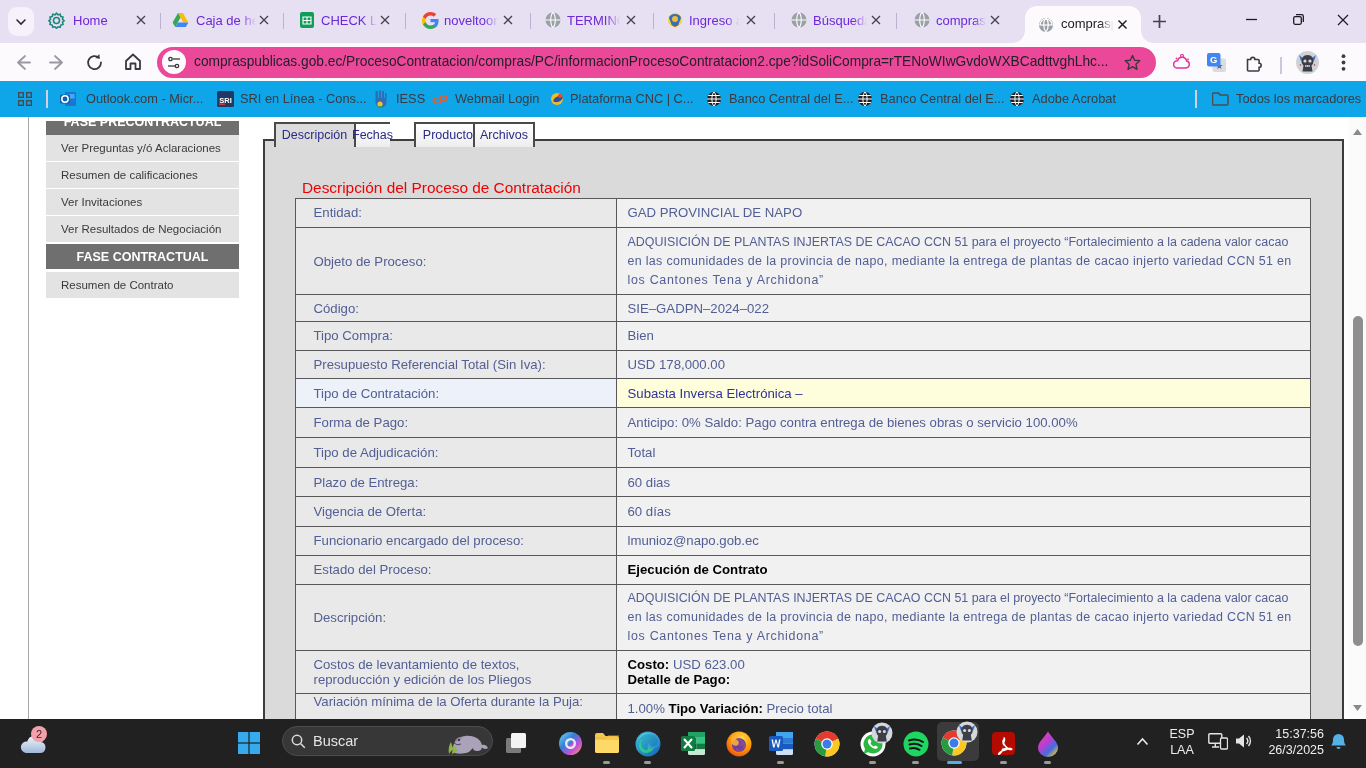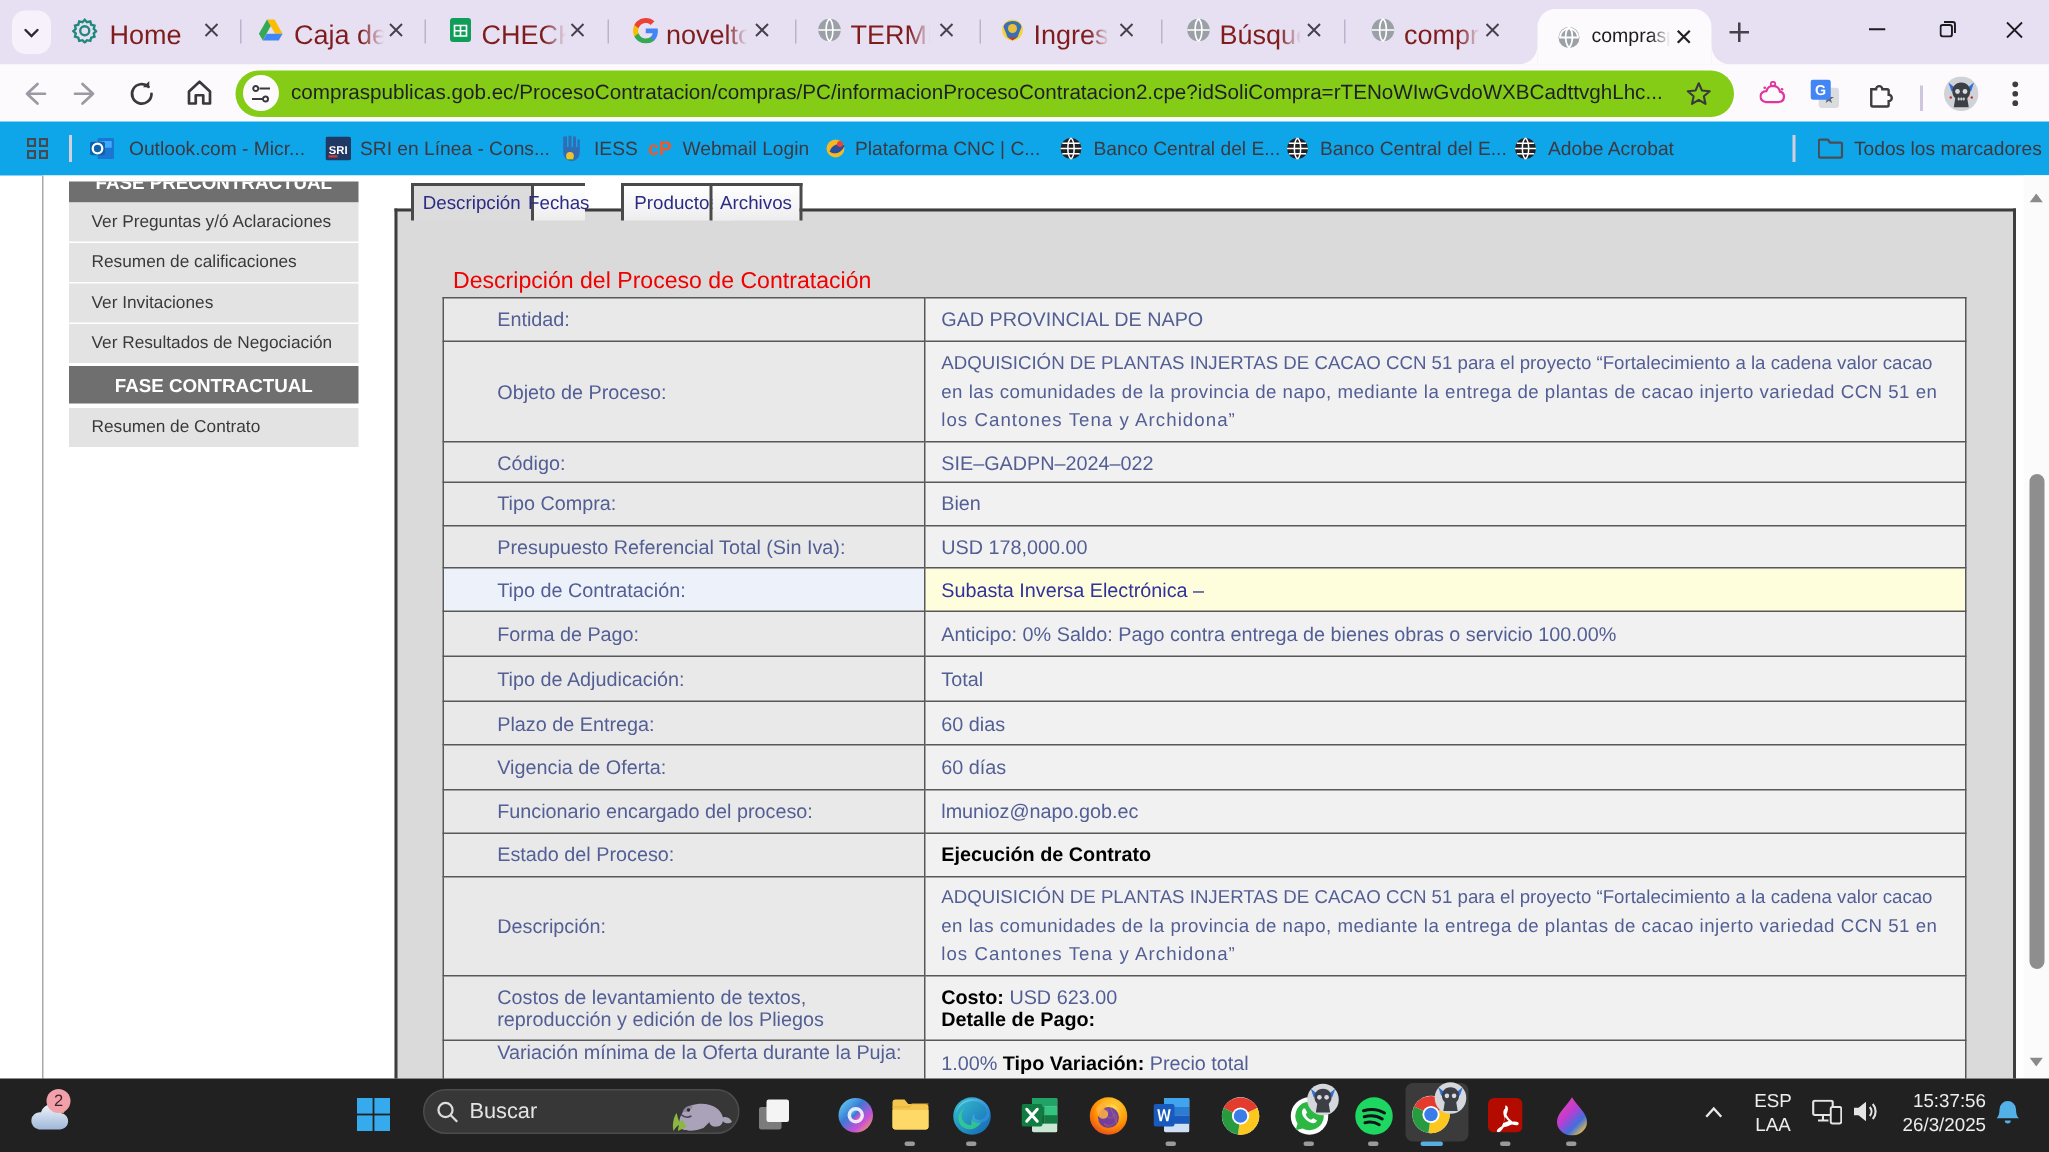--- a/index.html
+++ b/index.html
@@ -3,45 +3,45 @@
 <meta charset="utf-8">
 <style>
   * { margin:0; padding:0; box-sizing:border-box; }
   html,body { width:1366px; height:768px; overflow:hidden; }
   body { font-family:"Liberation Sans", sans-serif; position:relative; background:#fff; }
   .abs { position:absolute; }
 
   
   #tabstrip { left:0; top:0; width:1366px; height:43px; background:#e7e0f3; }
   .tsep { position:absolute; top:13px; width:1px; height:16px; background:#bcb2ce; }
-  .tabtitle { font-size:18px; color:#7f1d1d; white-space:nowrap; overflow:hidden; -webkit-mask-image:linear-gradient(90deg,#000 72%,transparent 97%); }
+  .tabtitle { font-size:13px; color:#6d28d9; white-space:nowrap; overflow:hidden; -webkit-mask-image:linear-gradient(90deg,#000 72%,transparent 97%); }
   #activetab { position:absolute; left:1025px; top:6px; width:116px; height:37px; background:#fcfafd; border-radius:12px 12px 0 0; }
 
   
   #toolbar { left:0; top:43px; width:1366px; height:38px; background:#fcfafd; }
-  #omnibox { position:absolute; left:157px; top:3.5px; width:999px; height:31px; background:#84cc16; border-radius:16px; }
+  #omnibox { position:absolute; left:157px; top:3.5px; width:999px; height:31px; background:#ec4899; border-radius:16px; }
   #urltext { position:absolute; left:37px; top:7px; font-size:13.75px; color:#1f1f26; white-space:nowrap; }
 
   
   #bookmarks { left:0; top:81px; width:1366px; height:36px; background:#0ea5e9; }
   .bktext { font-size:12.8px; color:#3c3a40; position:absolute; top:10px; white-space:nowrap; }
 
   
   #page { left:0; top:117px; width:1349px; height:602px; background:#ffffff; overflow:hidden; border-left:1px solid #a9a9a9;margin-left:28px; }
   
   .sbitem { position:absolute; left:17px; width:193px; background:#e3e3e3; color:#3a3a3a; font-size:11.5px; display:flex; align-items:center; padding-left:15px; }
   .sbhead { position:absolute; left:17px; width:193px; background:#6f6f6f; color:#ffffff; font-size:12.5px; font-weight:bold; display:flex; align-items:center; justify-content:center; }
   
   #panel { position:absolute; left:233.5px; top:21.5px; width:1081px; height:582px; background:#dadada; border-left:2px solid #3d3d3d; border-top:2px solid #3d3d3d; border-right:2px solid #3d3d3d; }
   .ptab { position:absolute; top:4.5px; height:25px; font-size:12.5px; color:#2b2b86; display:flex; align-items:center; justify-content:center; background:linear-gradient(#ffffff, #ededed); border-left:2px solid #4a4a4a; border-top:2px solid #4a4a4a; }
   #ptitle { position:absolute; left:273px; top:62px; font-size:15.4px; color:#f00000; white-space:nowrap; }
   
   #ptable { position:absolute; left:265.5px; top:80.5px; width:1016px; border-collapse:collapse; table-layout:fixed; }
   .toprow td { vertical-align:top !important; padding-top:7px; }
-  #ptable td { border:1.5px solid #585858; font-size:13.2px; color:#525e94; padding:0 10px 0 36px; vertical-align:middle; }
+  #ptable td { border:1.5px solid #585858; font-size:13.2px; color:#525e94; padding:0 10px 0 18px; vertical-align:middle; }
   #ptable td.val { background:#f1f1f1; padding-left:11px; }
   #ptable td.lab { background:#e9e9e9; }
   td.big { font-size:12.45px !important; line-height:19px; }
   b.blk { color:#000; }
 
   
   #taskbar { left:0; top:719px; width:1366px; height:49px; background:#212121; }
   .ind { position:absolute; top:42px; width:7px; height:3px; border-radius:2px; background:#9a9a9a; }
 </style>
 </head>

